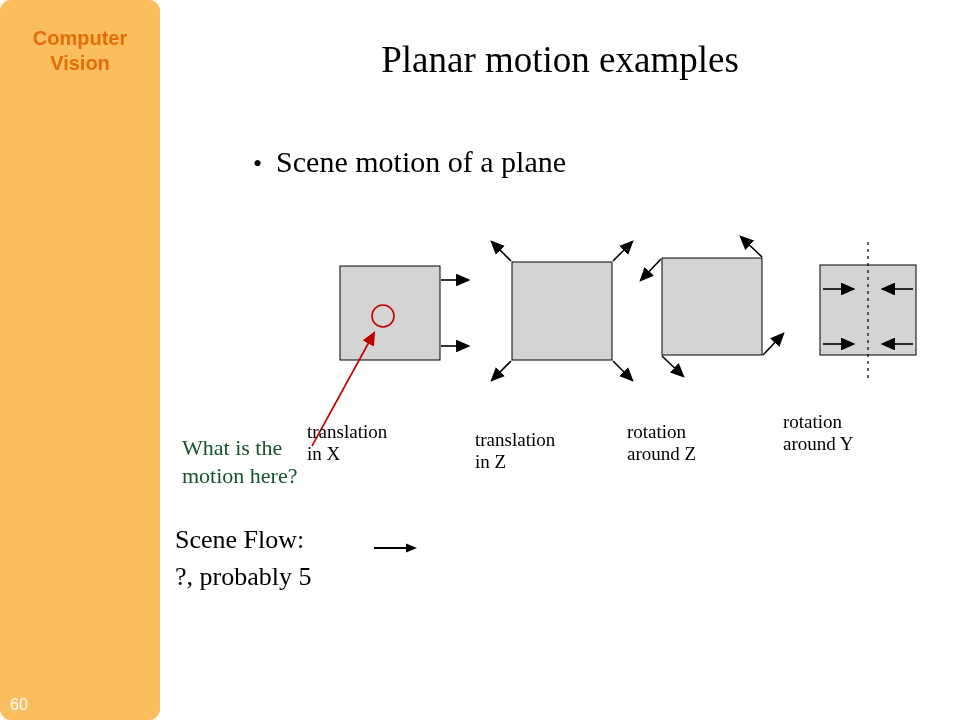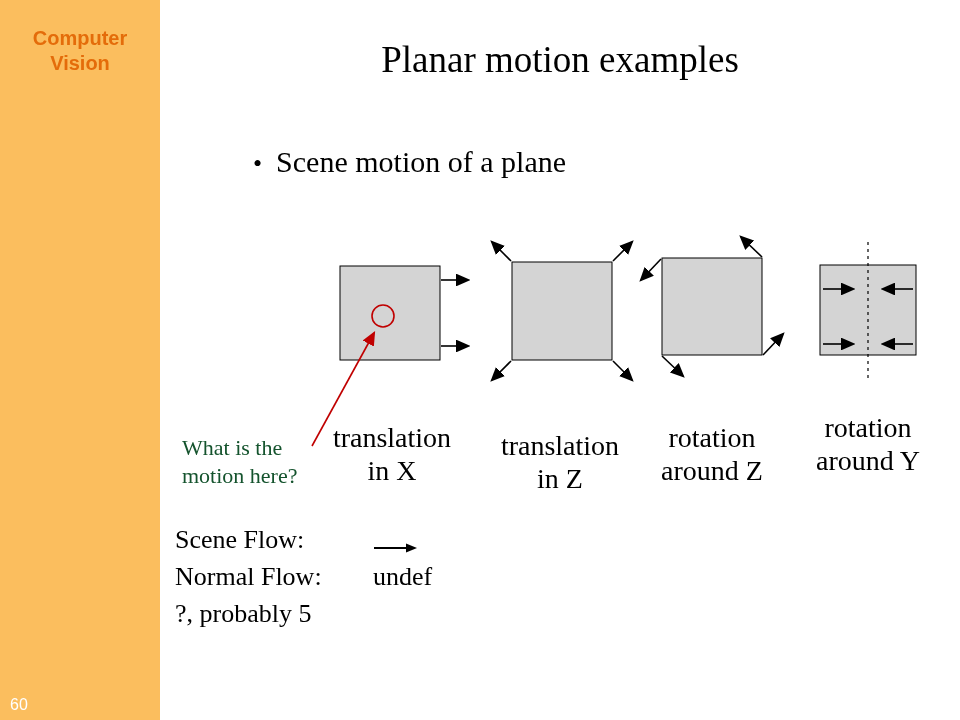--- a/index.html
+++ b/index.html
@@ -3,41 +3,42 @@
 <meta charset="utf-8">
 <style>
   html,body{margin:0;padding:0;}
   body{
     width:960px;height:720px;position:relative;overflow:hidden;
     background:#ffffff;font-family:"Liberation Serif", serif;color:#000;
   }
   .sidebar{
     position:absolute;left:0;top:0;width:160px;height:720px;
     background:#FBBE5E;
+    border-radius:11px;
   }
   .course-title{
     position:absolute;top:26px;left:0;width:160px;text-align:center;
     font-family:"Liberation Sans", sans-serif;font-weight:bold;
     font-size:20px;line-height:1.25;color:#E46C0A;white-space:pre-line;
   }
   .page-number{
     position:absolute;bottom:6px;left:10px;color:#ffffff;
     font-family:"Liberation Sans", sans-serif;font-size:16px;
   }
   .slide-title{
     position:absolute;left:160px;top:38px;width:800px;text-align:center;
     font-size:37px;
   }
   .bullet-line{
     position:absolute;left:253px;top:145px;font-size:30px;display:flex;gap:14px;align-items:baseline;
   }
   .bullet-marker{font-size:26px;}
   .diagram-svg{position:absolute;left:0;top:0;}
   .caption{
-    position:absolute;width:170px;text-align:center;font-size:28px;
+    position:absolute;width:170px;font-size:19px;
     line-height:1.18;white-space:pre-line;
   }
   .cap-0{left:307px;top:421px;}
   .cap-1{left:475px;top:429px;}
   .cap-2{left:627px;top:421px;}
   .cap-3{left:783px;top:411px;}
   .annotation{
     position:absolute;left:182px;top:434px;font-size:22px;color:#14532d;
     white-space:pre-line;line-height:1.25;
   }
@@ -121,19 +122,15 @@
 
 <div class="flows">
   <div class="flow-row">
     <div class="flow-label">Scene Flow:</div>
     <svg width="46" height="14">
       <line x1="1" y1="7" x2="34" y2="7" stroke="#000" stroke-width="1.8"></line>
       <polygon points="33,2.5 44,7 33,11.5" fill="#000"></polygon>
     </svg>
   </div>
   <div class="flow-row">
-    <div class="flow-label">Normal Flow:</div>
-    <div class="flow-value">undef</div>
-  </div>
-  <div class="flow-row">
     <div class="flow-value">?, probably 5</div>
   </div>
 </div>
 
 </body></html>

